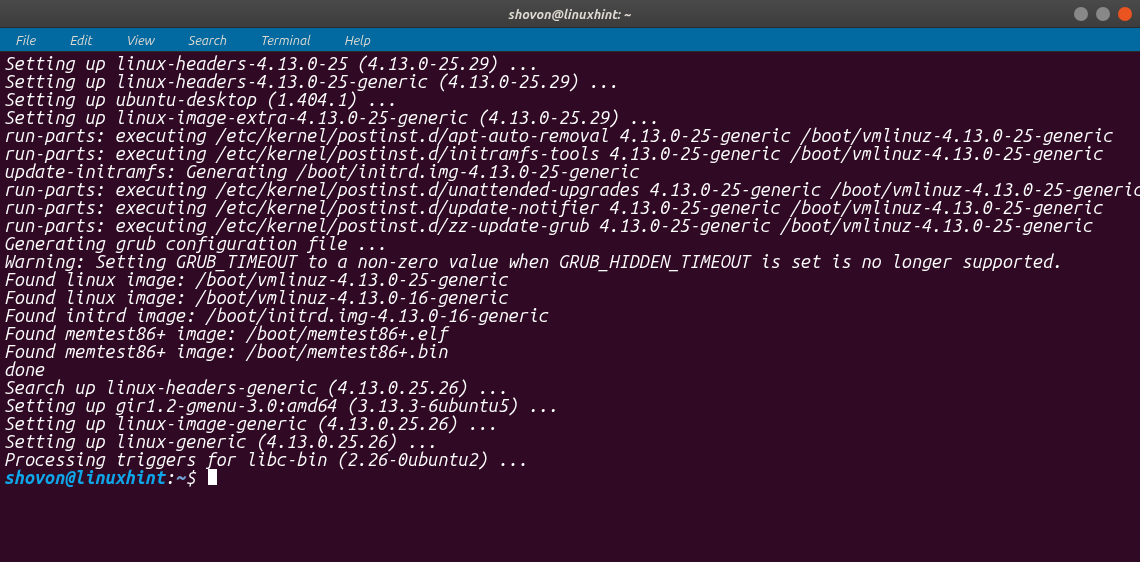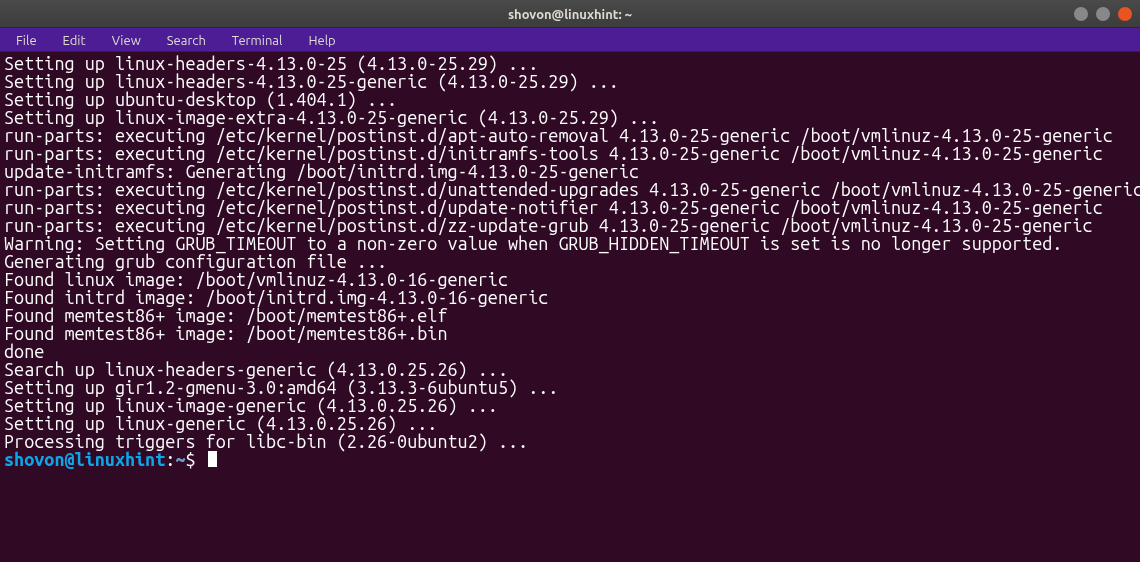--- a/index.html
+++ b/index.html
@@ -1,15 +1,15 @@
 <!DOCTYPE html>
 <html><head>
   <meta charset="utf-8">
   <style>
-    * { margin: 0; padding: 0; box-sizing: border-box; }
+    * { margin: 0; padding: 0; box-sizing: border-box; font-style: italic; }
     body {
       width: 1140px;
       height: 562px;
       background: #2c001e;
       font-family: "Ubuntu Mono", "DejaVu Sans Mono", monospace;
       overflow: hidden;
     }
     .window {
       width: 100%;
       height: 100%;
@@ -44,25 +44,25 @@
       border-radius: 50%;
       display: flex;
       align-items: center;
       justify-content: center;
     }
     .btn-min { background: #888; }
     .btn-max { background: #888; }
     .btn-close { background: #e95420; }
     .menubar {
       height: 24px;
-      background: #4c1d95;
+      background: #0369a1;
       display: flex;
       align-items: center;
       padding: 0 8px;
-      gap: 10px;
+      gap: 18px;
       border-bottom: 1px solid #2a2a2a;
     }
     .menu-item {
       color: #dfdbd2;
       font-family: Ubuntu, sans-serif;
       font-size: 13px;
       padding: 2px 8px;
       cursor: pointer;
     }
     .terminal {
@@ -119,22 +119,23 @@
     <div class="line">Setting up linux-headers-4.13.0-25 (4.13.0-25.29) ...</div>
     <div class="line">Setting up linux-headers-4.13.0-25-generic (4.13.0-25.29) ...</div>
     <div class="line">Setting up ubuntu-desktop (1.404.1) ...</div>
     <div class="line">Setting up linux-image-extra-4.13.0-25-generic (4.13.0-25.29) ...</div>
     <div class="line">run-parts: executing /etc/kernel/postinst.d/apt-auto-removal 4.13.0-25-generic /boot/vmlinuz-4.13.0-25-generic</div>
     <div class="line">run-parts: executing /etc/kernel/postinst.d/initramfs-tools 4.13.0-25-generic /boot/vmlinuz-4.13.0-25-generic</div>
     <div class="line">update-initramfs: Generating /boot/initrd.img-4.13.0-25-generic</div>
     <div class="line">run-parts: executing /etc/kernel/postinst.d/unattended-upgrades 4.13.0-25-generic /boot/vmlinuz-4.13.0-25-generic</div>
     <div class="line">run-parts: executing /etc/kernel/postinst.d/update-notifier 4.13.0-25-generic /boot/vmlinuz-4.13.0-25-generic</div>
     <div class="line">run-parts: executing /etc/kernel/postinst.d/zz-update-grub 4.13.0-25-generic /boot/vmlinuz-4.13.0-25-generic</div>
+    <div class="line">Generating grub configuration file ...</div>
     <div class="line">Warning: Setting GRUB_TIMEOUT to a non-zero value when GRUB_HIDDEN_TIMEOUT is set is no longer supported.</div>
-    <div class="line">Generating grub configuration file ...</div>
+    <div class="line">Found linux image: /boot/vmlinuz-4.13.0-25-generic</div>
     <div class="line">Found linux image: /boot/vmlinuz-4.13.0-16-generic</div>
     <div class="line">Found initrd image: /boot/initrd.img-4.13.0-16-generic</div>
     <div class="line">Found memtest86+ image: /boot/memtest86+.elf</div>
     <div class="line">Found memtest86+ image: /boot/memtest86+.bin</div>
     <div class="line">done</div>
     <div class="line">Search up linux-headers-generic (4.13.0.25.26) ...</div>
     <div class="line">Setting up gir1.2-gmenu-3.0:amd64 (3.13.3-6ubuntu5) ...</div>
     <div class="line">Setting up linux-image-generic (4.13.0.25.26) ...</div>
     <div class="line">Setting up linux-generic (4.13.0.25.26) ...</div>
     <div class="line">Processing triggers for libc-bin (2.26-0ubuntu2) ...</div>

